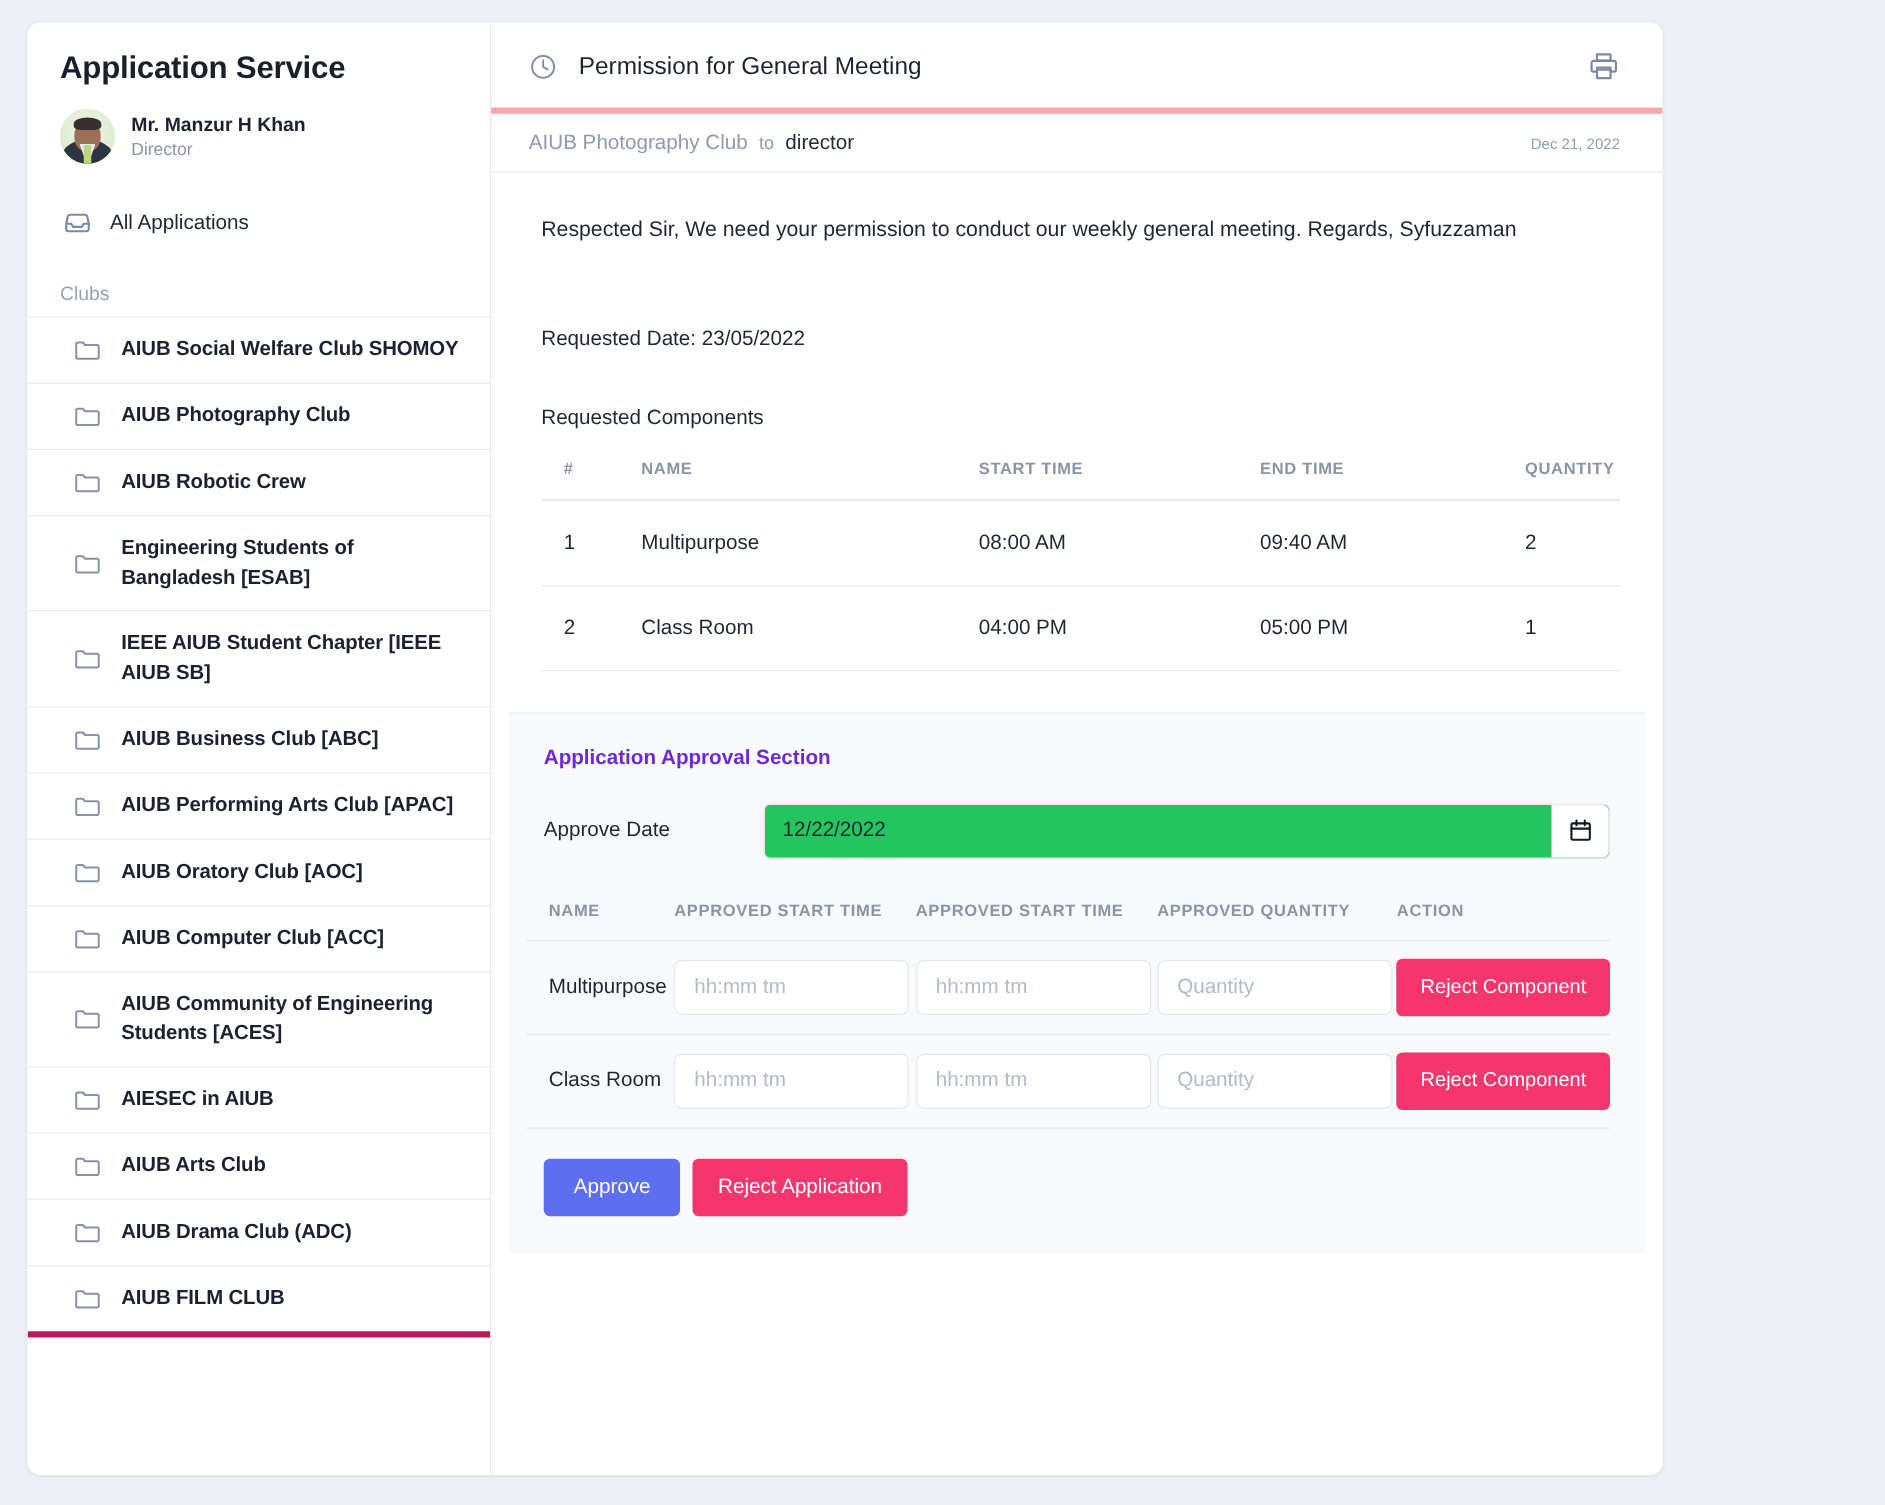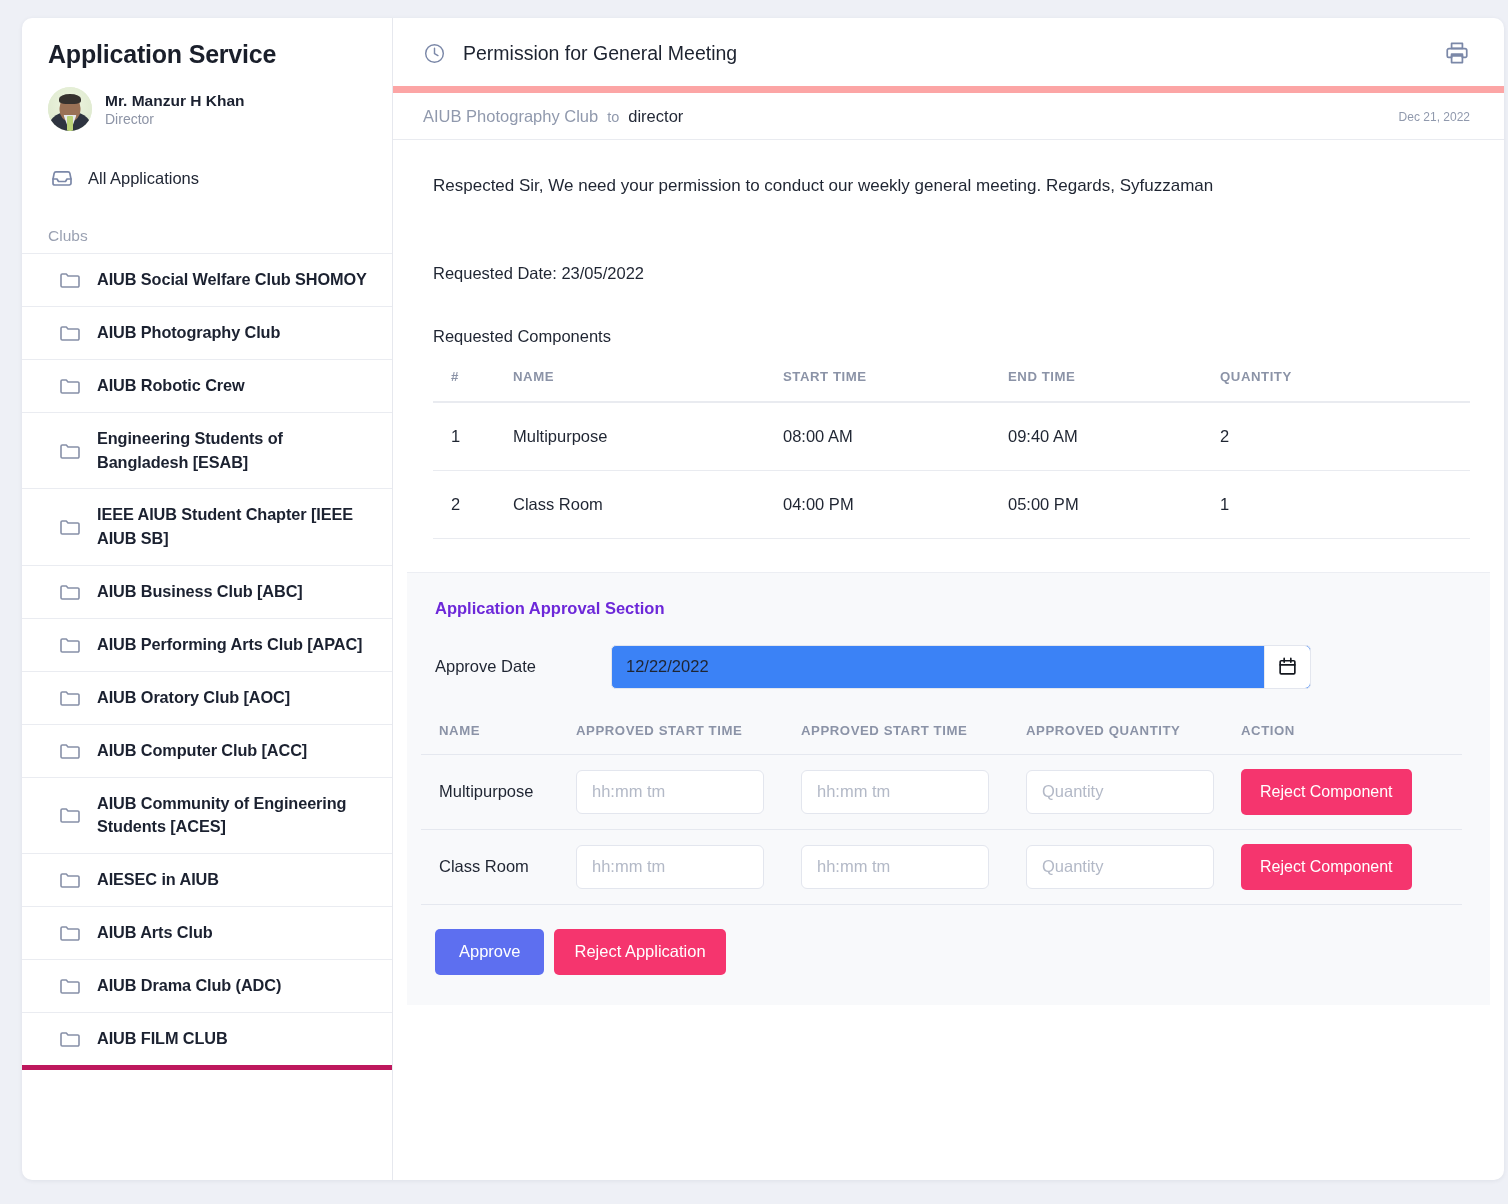--- a/index.html
+++ b/index.html
@@ -9,21 +9,21 @@
     font-family: "Liberation Sans", sans-serif;
     -webkit-font-smoothing: antialiased;
   }
   .page {
     position: relative;
     width: 1508px; height: 1204px;
     padding: 18px 22px 24px 22px;
   }
   .card {
     position: relative;
-    width: 1482px; height: 1162px;
+    width: 1308px; height: 1162px;
     background: #ffffff;
     border-radius: 10px;
     box-shadow: 0 1px 4px rgba(40,50,80,0.08);
     display: flex;
     overflow: hidden;
   }
 
   
   .sidebar {
     width: 371px;
@@ -106,21 +106,21 @@
     font-size: 16.3px; font-weight: 700; color: #1b2130;
     line-height: 1.45; letter-spacing: -0.1px;
   }
   .folder-ico { flex: 0 0 24px; }
 
   
   .main { flex: 1 1 auto; min-width: 0; display: flex; flex-direction: column; }
   .main-head {
     display: flex; align-items: center; justify-content: space-between;
     padding: 22px 34px 20px 30px;
-    border-bottom: 7px solid #fca5a5;
+    border-bottom: 5px solid #fca5a5;
     text-align: center;
   }
   .main-head-left { display: flex; align-items: center; gap: 17px; }
   .main-title { font-size: 19.5px; color: #1d2330; }
   .print-btn { cursor: pointer; }
 
   .meta-row {
     display: flex; align-items: center; justify-content: space-between;
     padding: 14px 34px 13px 30px;
     border-bottom: 1px solid #e9ebf0;
@@ -168,21 +168,21 @@
   .approve-date-row {
     display: flex; align-items: center; gap: 0;
     margin-top: 27px; padding-left: 14px;
   }
   .approve-date-label { font-size: 16.5px; color: #1f2532; width: 176px; flex: 0 0 176px; }
   .date-input-wrap {
     display: flex; align-items: stretch;
     width: 700px; height: 44px;
     border: 1px solid #e3e6ee;
     border-radius: 5px;
-    background: #3b82f6;
+    background: #22c55e;
   }
   .date-input {
     flex: 1 1 auto;
     border: none; outline: none; background: transparent;
     font-family: "Liberation Sans", sans-serif;
     font-size: 16.5px; color: #1f2532;
     padding: 0 14px;
   }
   .date-btn {
     width: 46px; flex: 0 0 46px;

